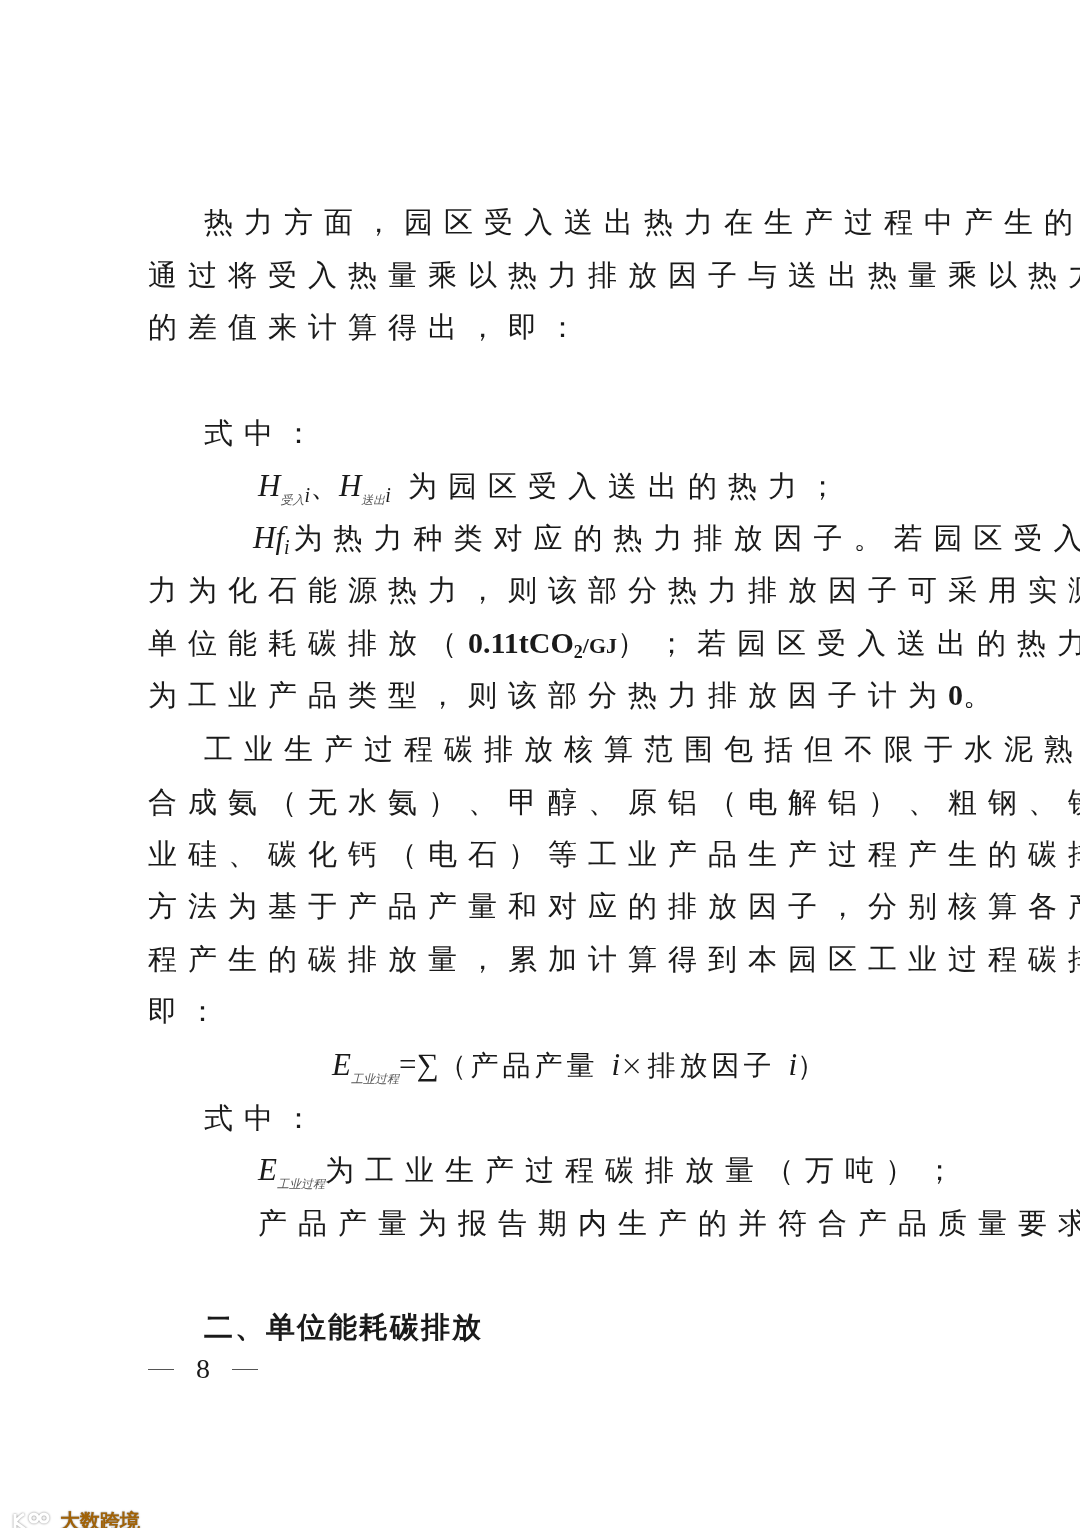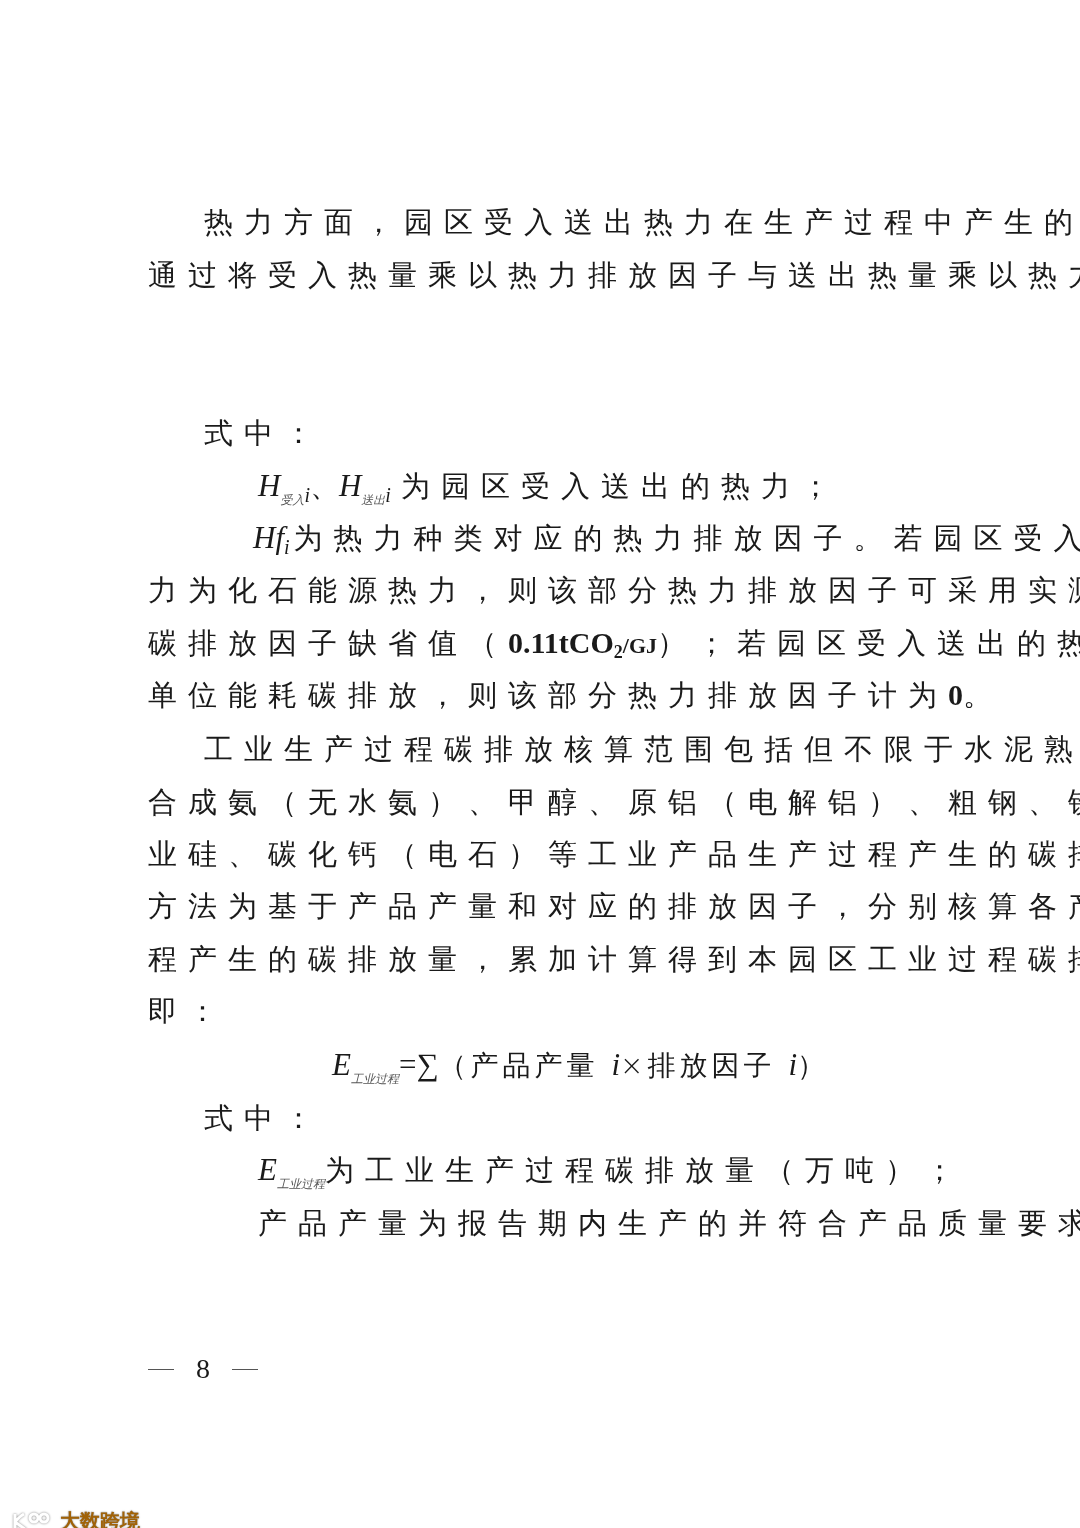--- a/index.html
+++ b/index.html
@@ -48,37 +48,38 @@
   .watermark svg { display: block; }
   .latin { font-family: "Liberation Serif", "DejaVu Serif", serif; letter-spacing: 0; font-weight: bold; }
 </style>
 </head>
 <body>
 
 <div class="page">
 
   <div class="line indent" style="top:202px;">热力方面，园区受入送出热力在生产过程中产生的碳排放，</div>
   <div class="line" style="top:255px;">通过将受入热量乘以热力排放因子与送出热量乘以热力排放因子</div>
+  <div class="line" style="top:307px;">的差值来计算得出，即：</div>
 
 
   <div class="line indent" style="top:413px;">式中：</div>
 
   <div class="line indent2" style="top:466px; left:258px;">
-    <span class="math" style="font-size:31px;">H</span><span class="sub">受入</span><span class="math isub">i</span><span style="letter-spacing:0">、</span><span class="math" style="font-size:31px;">H</span><span class="sub">送出</span><span class="math isub">i</span><span style="margin-left:10px;">为园区受入送出的热力；</span>
+    <span class="math" style="font-size:31px;">H</span><span class="sub">受入</span><span class="math isub">i</span><span style="letter-spacing:0">、</span><span class="math" style="font-size:31px;">H</span><span class="sub">送出</span><span class="math isub">i</span><span style="margin-left:17px;">为园区受入送出的热力；</span>
   </div>
 
   <div class="line" style="top:518px; left:253px;">
     <span class="math" style="font-size:31px;">Hf</span><span class="math isub">i</span><span style="margin-left:4px;">为热力种类对应的热力排放因子。若园区受入送出的热</span>
   </div>
   <div class="line" style="top:570px;">力为化石能源热力，则该部分热力排放因子可采用实测值或热力</div>
   <div class="line" style="top:623px;">
-    <span>碳排放因子缺省值（</span><span class="latin" style="font-size:30px;">0.11tCO</span><span class="latin" style="font-size:18px; vertical-align:-5px;">2</span><span class="latin" style="font-size:22px;">/GJ</span><span>）；若园区受入送出的热力为非</span>
+    <span>单位能耗碳排放（</span><span class="latin" style="font-size:30px;">0.11tCO</span><span class="latin" style="font-size:18px; vertical-align:-5px;">2</span><span class="latin" style="font-size:22px;">/GJ</span><span>）；若园区受入送出的热力为非</span>
   </div>
   <div class="line" style="top:675px;">
-    <span>单位能耗碳排放，则该部分热力排放因子计为</span><span class="latin" style="font-size:30px;">0</span><span>。</span>
+    <span>为工业产品类型，则该部分热力排放因子计为</span><span class="latin" style="font-size:30px;">0</span><span>。</span>
   </div>
 
   <div class="line indent" style="top:729px;">工业生产过程碳排放核算范围包括但不限于水泥熟料、石灰、</div>
   <div class="line" style="top:782px;">合成氨（无水氨）、甲醇、原铝（电解铝）、粗钢、铁合金、工</div>
   <div class="line" style="top:834px;">业硅、碳化钙（电石）等工业产品生产过程产生的碳排放。核算</div>
   <div class="line" style="top:886px;">方法为基于产品产量和对应的排放因子，分别核算各产品生产过</div>
   <div class="line" style="top:939px;">程产生的碳排放量，累加计算得到本园区工业过程碳排放总量。</div>
   <div class="line" style="top:991px;">即：</div>
 
   <div class="formula" style="left:320px; top:1045px;margin-left:12px;">
@@ -86,20 +87,21 @@
   </div>
 
   <div class="line indent" style="top:1098px;">式中：</div>
 
   <div class="line" style="top:1150px; left:258px;">
     <span class="math" style="font-size:31px;">E</span><span class="sub">工业过程</span><span>为工业生产过程碳排放量（万吨）；</span>
   </div>
 
   <div class="line" style="top:1203px; left:258px;">产品产量为报告期内生产的并符合产品质量要求的实物</div>
 
+  <div class="heading" style="top:1307px;">二、单位能耗碳排放</div>
 
   <div class="pagenum">
     <span class="dash"></span>
     <span>8</span>
     <span class="dash"></span>
   </div>
 
   <div class="watermark">
     <span>
       <svg width="44" height="24" viewBox="0 0 44 24">

